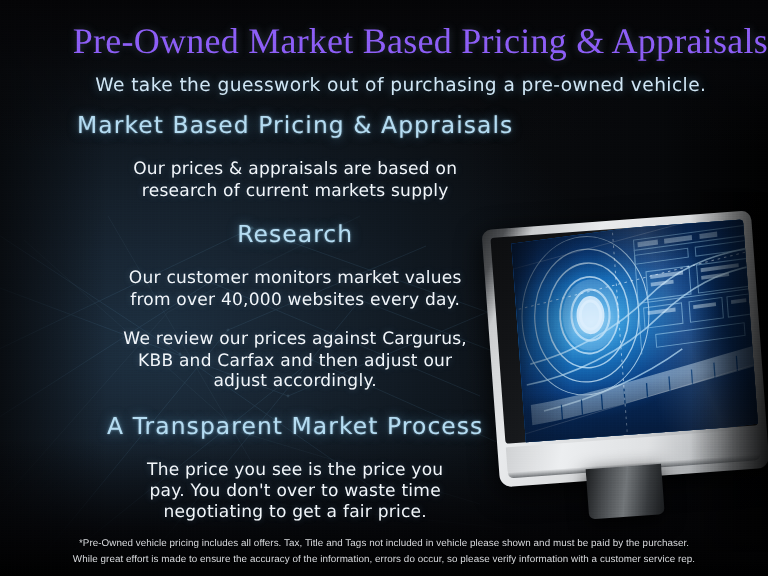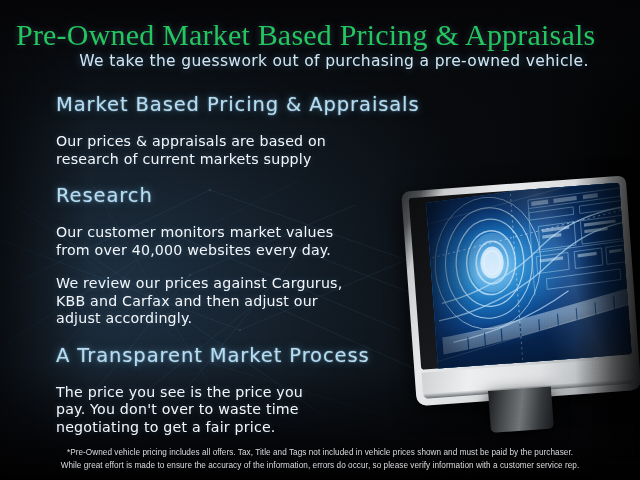--- a/index.html
+++ b/index.html
@@ -47,52 +47,53 @@
     mix-blend-mode: overlay;
     pointer-events: none;
   }
 
   
   .title {
     position: absolute;
     left: 0;
     right: 0;
     top: 18px;
-    text-align: left;
+    text-align: right;
     font-family: "Liberation Serif", "DejaVu Serif", serif;
     font-size: 30px;
     line-height: 34px;
     font-weight: 400;
-    color: #22c55e;
+    color: #8b5cf6;
     letter-spacing: 0.2px;
     text-shadow: 0 0 7px rgba(150,190,225,0.28);
     padding-left: 16px;
   }
   .subtitle {
     position: absolute;
     left: 0;
     right: 0;
-    top: 52px;
+    top: 62px;
     text-align: center;
     font-family: "DejaVu Sans", sans-serif;
     font-size: 15.5px;
     line-height: 19px;
     font-weight: 400;
     color: #cfe6f5;
     letter-spacing: 0.35px;
     text-shadow: 0 0 8px rgba(120,190,235,0.45);
     padding-left: 28px;
   }
 
   
   .sections {
     position: absolute;
     left: 56px;
     top: 92px;
     width: 380px;
+    text-align: center;
   }
   .section { margin-bottom: 15px; }
   .section:last-child { margin-bottom: 0; }
 
   .sec-head {
     font-family: "DejaVu Sans", sans-serif;
     font-size: 19.5px;
     line-height: 25px;
     font-weight: 400;
     color: #b4dcf2;
@@ -362,19 +363,19 @@
       <div class="sec-body">
         <div>The price you see is the price you</div>
         <div>pay. You don't over to waste time</div>
         <div>negotiating to get a fair price.</div>
       </div>
     </div>
 
   </div>
 
   <div class="footer">
-    <div>*Pre-Owned vehicle pricing includes all offers. Tax, Title and Tags not included in vehicle prices shown and must be paid by the purchaser.</div>
+    <div>*Pre-Owned vehicle pricing includes all offers. Tax, Title and Tags not included in vehicle please shown and must be paid by the purchaser.</div>
     <div>While great effort is made to ensure the accuracy of the information, errors do occur, so please verify information with a customer service rep.</div>
   </div>
 
   <div class="bg-noise"></div>
 
 </div>
 
 </body></html>

